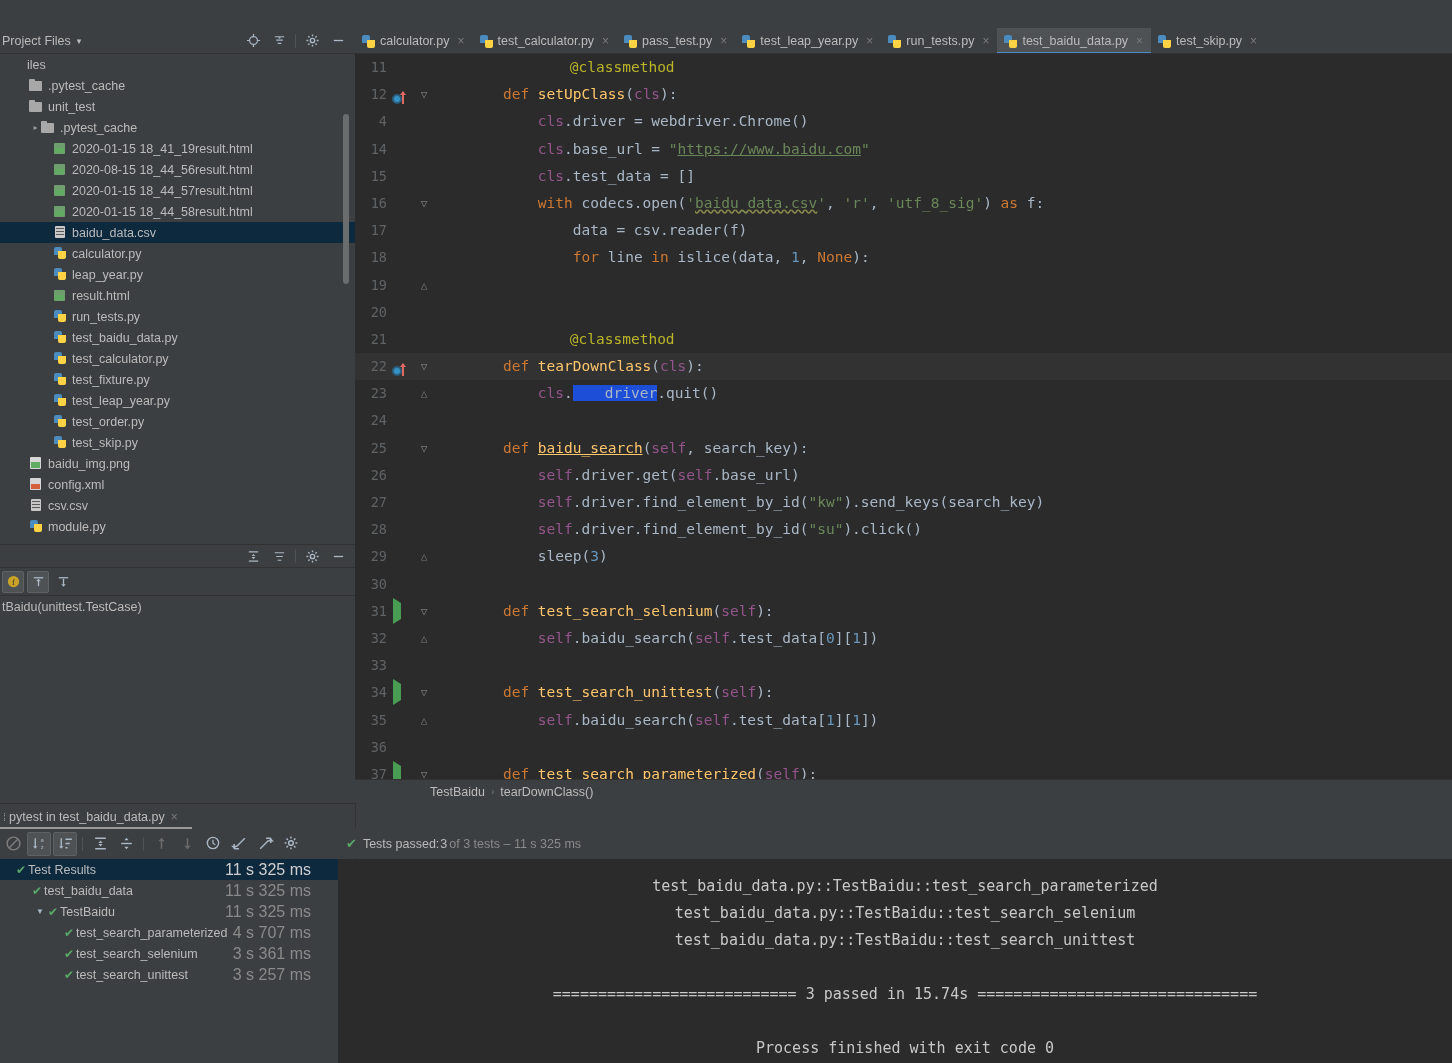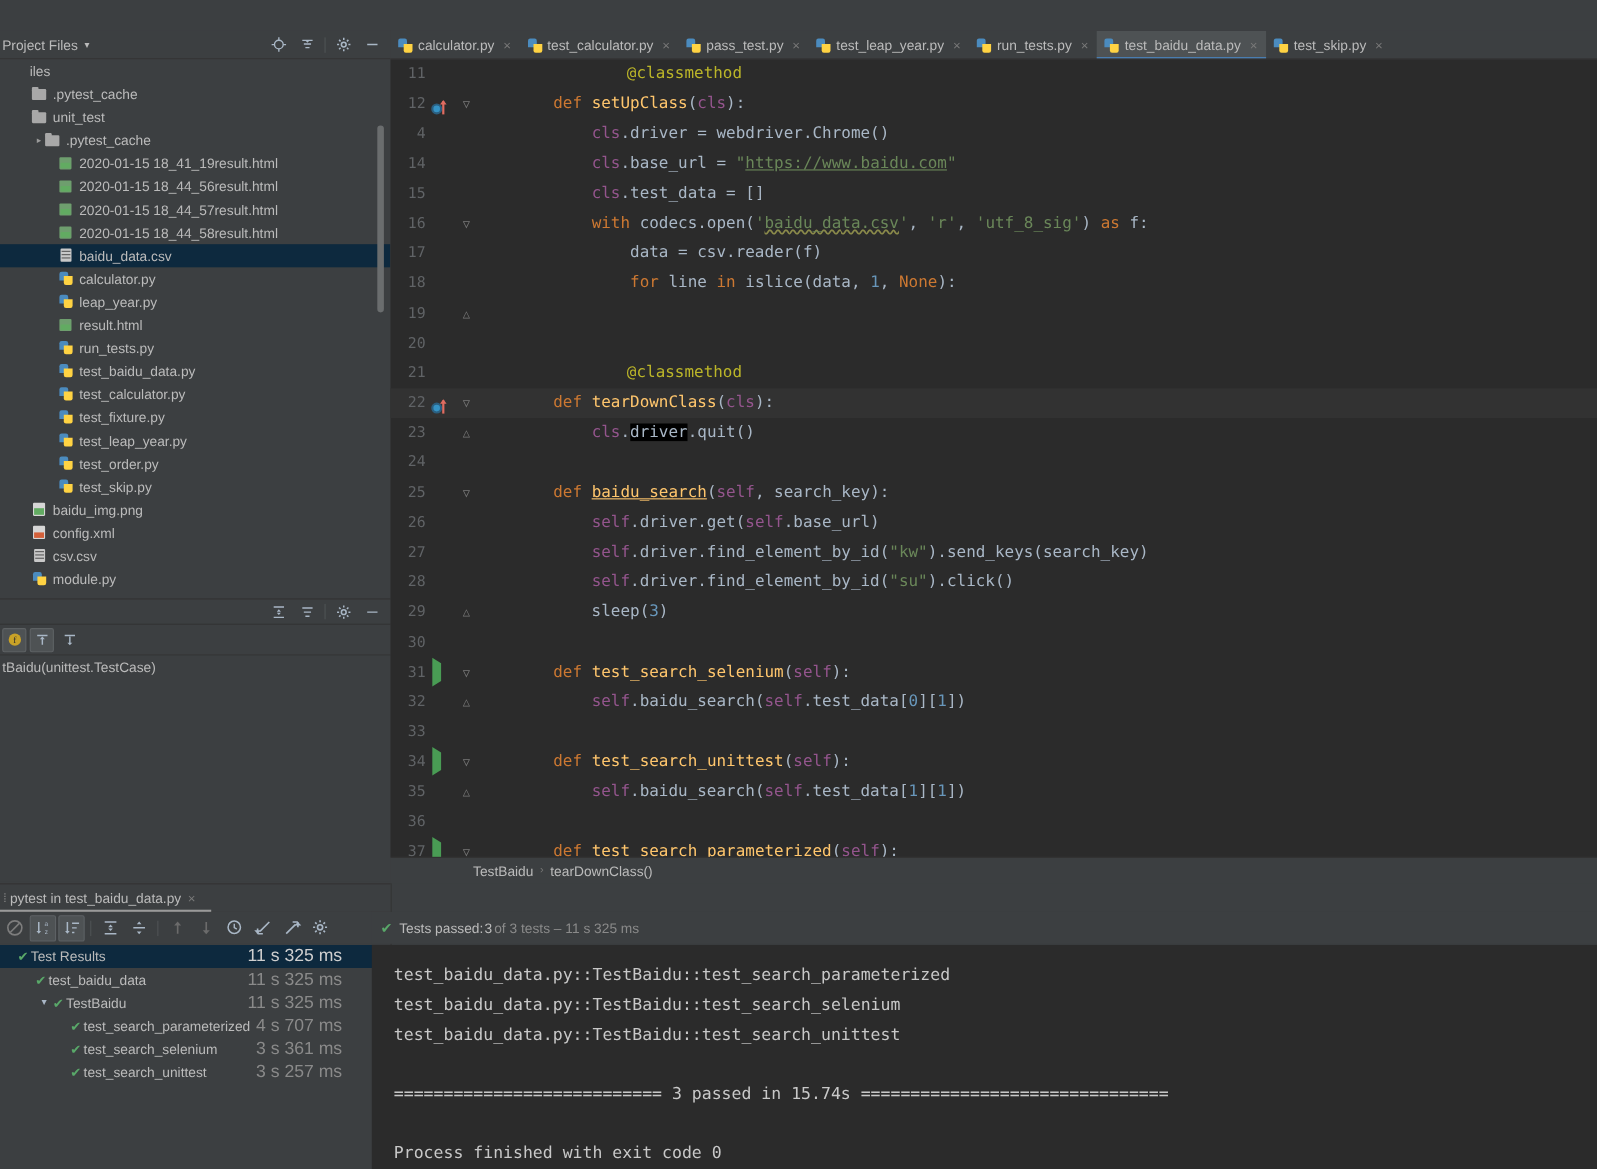--- a/index.html
+++ b/index.html
@@ -154,21 +154,21 @@
   .ctext{ margin-left:113px; display:inline-block; }
 
   .k{ color:#cc7832; }            
   .fn{ color:#ffc66d; }           
   .self{ color:#94558d; }         
   .str{ color:#6a8759; }          
   .num{ color:#6897bb; }          
   .dec{ color:#bbb529;padding-left:32px; }
   .url{ color:#6a8759; text-decoration:underline; }
   .wavy{ color:#6a8759; text-decoration:underline; text-decoration-style:wavy; text-decoration-color:#8a8a4a;}
-  .hl{ background:#000000; }      
+  .hl{ background:#1d4ed8;padding-left:32px; }      
   .mdef{ color:#ffc66d; text-decoration:underline; }
 
   .run-tri{
     width:0;height:0;border-left:8px solid #499c54;
     border-top:5px solid transparent;border-bottom:5px solid transparent;
     margin-top:9px; margin-left:2px;
   }
   .ovr-ico{ position:relative; width:16px; height:27.2px;}
   .ovr-ico .circ{
     position:absolute; left:1px; top:8px; width:10px; height:10px; border-radius:50%;
@@ -226,21 +226,21 @@
     background:#3c3f41; display:flex; align-items:center; gap:6px; padding-left:8px;
     font-size:12.5px; color:#bbbbbb;
   }
   .ch-dim{ color:#8a8a8a; }
   .console{
     position:absolute; left:338px; top:831px; width:1114px; height:232px;
     background:#2b2b2b; overflow:hidden;
     font-family:"DejaVu Sans Mono", monospace; font-size:15px; color:#c8c8c8;
     padding:14px 0 0 20px;
   }
-  .cline{ height:27px; line-height:27px; white-space:pre; }
+  .cline{ height:27px; line-height:27px; white-space:pre;text-align:center; }
   .console-bar{
     position:absolute; left:338px; bottom:0; width:1114px; height:5px; background:#2b2b2b;
   }
   .hscroll{
     position:absolute; left:212px; bottom:1px; width:90px; height:5px;
     background:#5e6264; border-radius:3px;
   }
   .divider-v{
     position:absolute; left:355px; top:775px; width:1px; height:288px; background:#323232;
   }
@@ -310,21 +310,21 @@
         <div class="trow">
           <span style="display:inline-block;width:26px"></span>
           <span class="arrow"></span>
           <span class="ficon html"></span>
           <span>2020-01-15 18_41_19result.html</span>
         </div>
         <div class="trow">
           <span style="display:inline-block;width:26px"></span>
           <span class="arrow"></span>
           <span class="ficon html"></span>
-          <span>2020-01-15 18_44_56result.html</span>
+          <span>2020-08-15 18_44_56result.html</span>
         </div>
         <div class="trow">
           <span style="display:inline-block;width:26px"></span>
           <span class="arrow"></span>
           <span class="ficon html"></span>
           <span>2020-01-15 18_44_57result.html</span>
         </div>
         <div class="trow">
           <span style="display:inline-block;width:26px"></span>
           <span class="arrow"></span>

